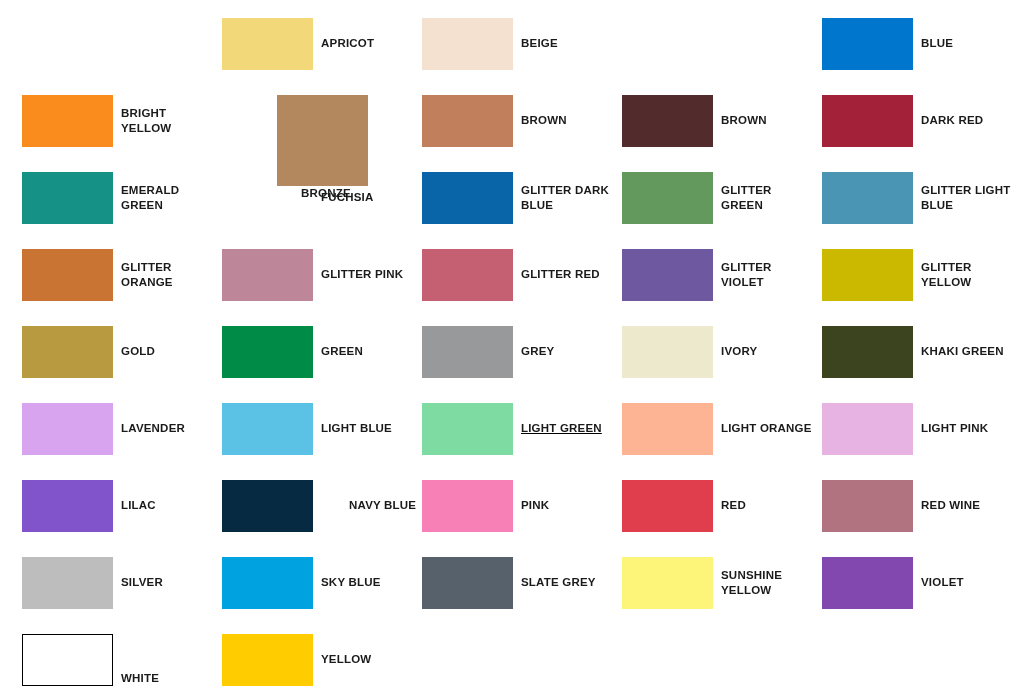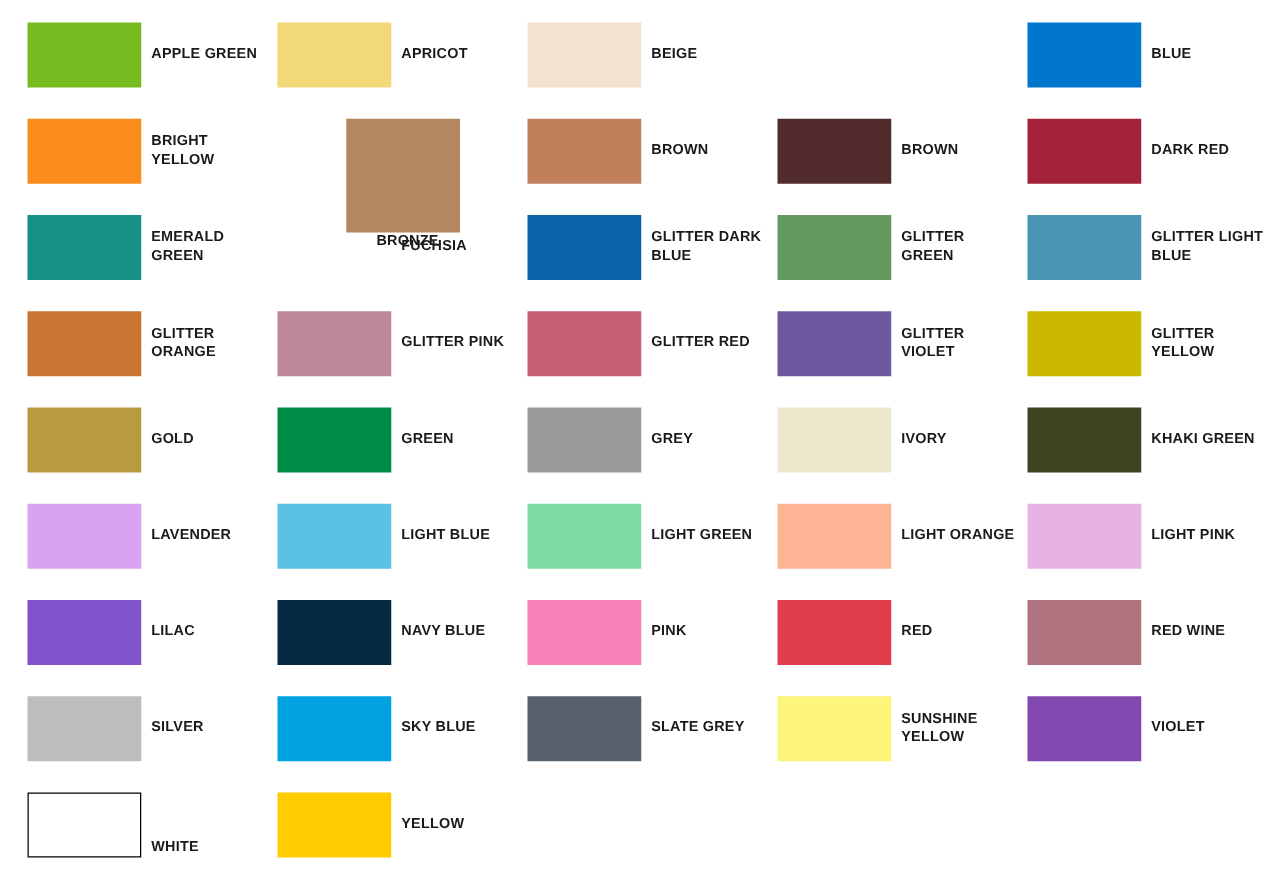--- a/index.html
+++ b/index.html
@@ -46,24 +46,20 @@
     letter-spacing: 0.2px;
     text-transform: uppercase;
     white-space: pre-line;
     word-break: normal;
   }
 </style>
 </head>
 <body>
 
 <div id="swatch-grid" style="background: rgb(255, 255, 255);">
-    <div class="swatch-cell" style="left: 22px; top: 18px;">
-      <div class="swatch-chip" title="#76BC21" style="background-color: rgb(118, 188, 33);"></div>
-      <div class="swatch-label">APPLE GREEN</div>
-    </div>
     <div class="swatch-cell" style="left: 222px; top: 18px;">
       <div class="swatch-chip" title="#F3D87A" style="background-color: rgb(243, 216, 122);"></div>
       <div class="swatch-label">APRICOT</div>
     </div>
     <div class="swatch-cell" style="left: 422px; top: 18px;">
       <div class="swatch-chip" title="#F5E1D0" style="background-color: rgb(245, 225, 208);"></div>
       <div class="swatch-label">BEIGE</div>
     </div>
     <div class="swatch-cell" style="left: 822px; top: 18px;">
       <div class="swatch-chip" title="#0077CC" style="background-color: rgb(0, 119, 204);"></div>
@@ -158,37 +154,37 @@
       <div class="swatch-label">KHAKI GREEN</div>
     </div>
     <div class="swatch-cell" style="left: 22px; top: 403px;">
       <div class="swatch-chip" title="#D8A3EF" style="background-color: rgb(216, 163, 239);"></div>
       <div class="swatch-label">LAVENDER</div>
     </div>
     <div class="swatch-cell" style="left: 222px; top: 403px;">
       <div class="swatch-chip" title="#5CC2E5" style="background-color: rgb(92, 194, 229);"></div>
       <div class="swatch-label">LIGHT BLUE</div>
     </div>
-    <div class="swatch-cell" style="left: 422px; top: 403px;">
+    <div class="swatch-cell" style="left: 422px; top: 403px; text-decoration: underline;">
       <div class="swatch-chip" title="#7EDCA2" style="background-color: rgb(126, 220, 162);"></div>
       <div class="swatch-label">LIGHT GREEN</div>
     </div>
     <div class="swatch-cell" style="left: 622px; top: 403px;">
       <div class="swatch-chip" title="#FCB494" style="background-color: rgb(252, 180, 148);"></div>
       <div class="swatch-label">LIGHT ORANGE</div>
     </div>
     <div class="swatch-cell" style="left: 822px; top: 403px;">
       <div class="swatch-chip" title="#E7B3E2" style="background-color: rgb(231, 179, 226);"></div>
       <div class="swatch-label">LIGHT PINK</div>
     </div>
     <div class="swatch-cell" style="left: 22px; top: 480px;">
       <div class="swatch-chip" title="#8254CC" style="background-color: rgb(130, 84, 204);"></div>
       <div class="swatch-label">LILAC</div>
     </div>
-    <div class="swatch-cell" style="left: 222px; top: 480px;">
+    <div class="swatch-cell" style="left: 222px; top: 480px; gap: 28px;">
       <div class="swatch-chip" title="#052A42" style="background-color: rgb(5, 42, 66);"></div>
       <div class="swatch-label">NAVY BLUE</div>
     </div>
     <div class="swatch-cell" style="left: 422px; top: 480px;">
       <div class="swatch-chip" title="#F780B6" style="background-color: rgb(247, 128, 182);"></div>
       <div class="swatch-label">PINK</div>
     </div>
     <div class="swatch-cell" style="left: 622px; top: 480px;">
       <div class="swatch-chip" title="#E03E4C" style="background-color: rgb(224, 62, 76);"></div>
       <div class="swatch-label">RED</div>

